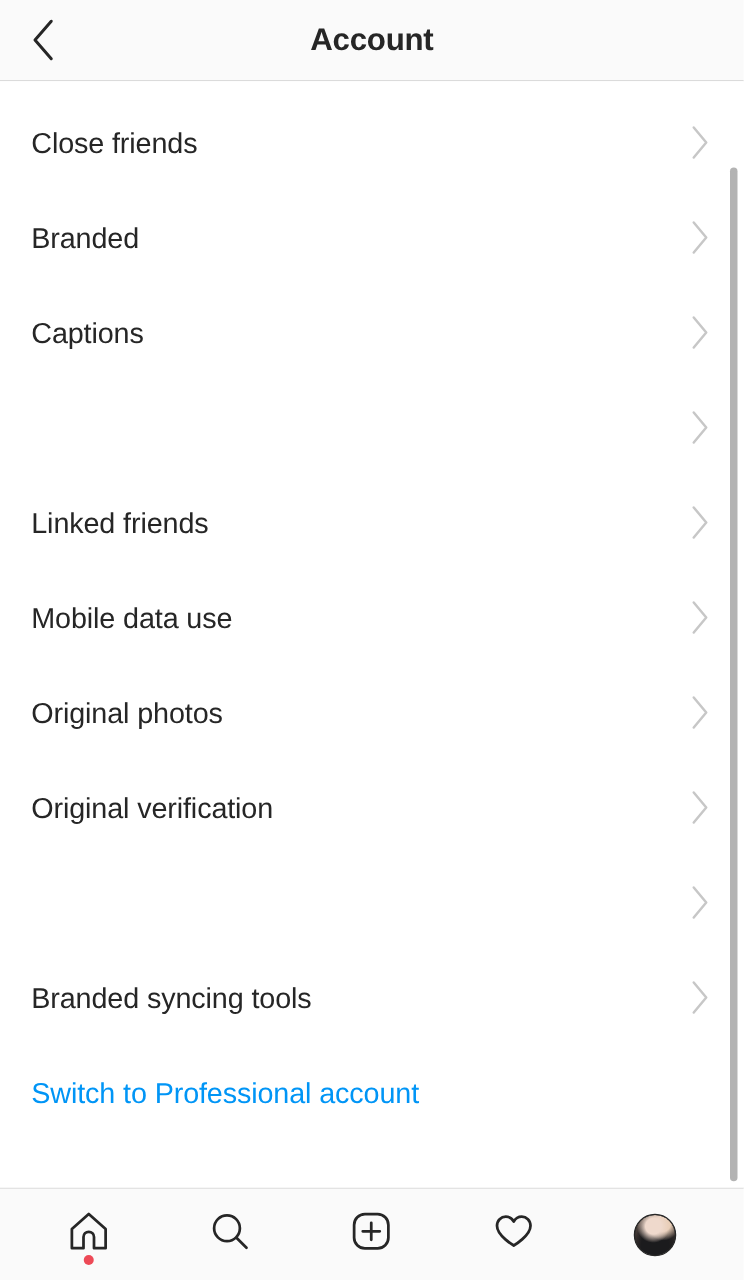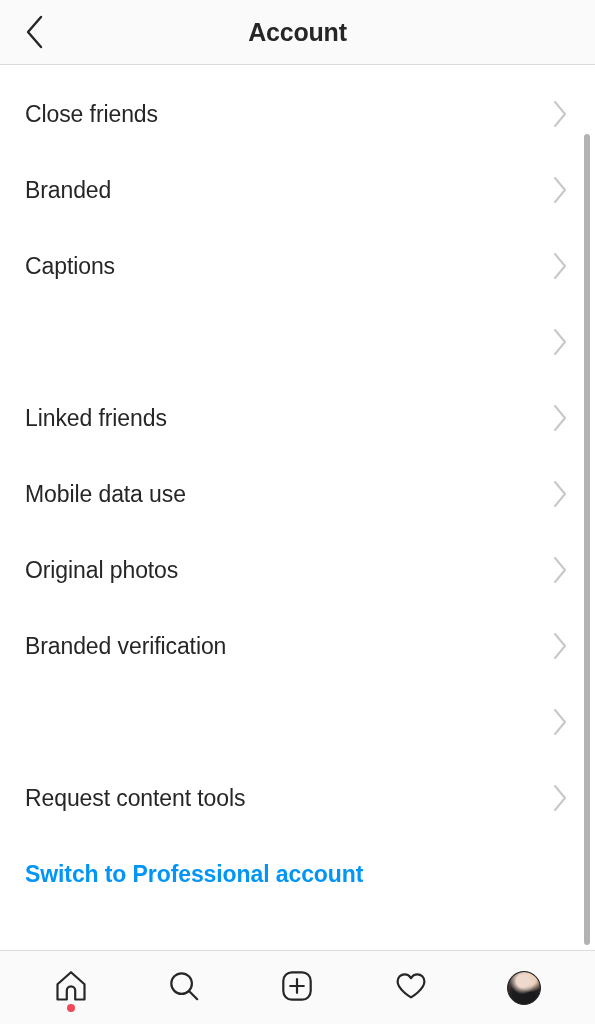--- a/index.html
+++ b/index.html
@@ -60,21 +60,21 @@
     padding:0 22px 0 25px;
     cursor:pointer;
     background:#ffffff;
   }
   .row-label {
     font-size:23px;
     color:#262626;
     line-height:1;
     letter-spacing:-0.1px;
   }
-  .row-label.accent { color:#0095f6;font-weight:bold; }
+  .row-label.accent { color:#0095f6; }
   .chev {
     position:absolute;
     right:26px; top:50%;
     transform:translateY(-50%);
     display:block;
   }
 
   
   .scrollbar-track {
     position:absolute;
@@ -190,32 +190,32 @@
             <path d="M4 3 L14 15 L4 27" stroke="#c7c7c7" stroke-width="2" stroke-linecap="round" stroke-linejoin="round"></path>
           </svg>
         </div>
         <div class="row">
           <span class="row-label">Original photos</span>
           <svg class="chev" width="18" height="30" viewBox="0 0 18 30" fill="none" aria-hidden="true">
             <path d="M4 3 L14 15 L4 27" stroke="#c7c7c7" stroke-width="2" stroke-linecap="round" stroke-linejoin="round"></path>
           </svg>
         </div>
         <div class="row">
-          <span class="row-label">Branded verification</span>
-          <svg class="chev" width="18" height="30" viewBox="0 0 18 30" fill="none" aria-hidden="true">
-            <path d="M4 3 L14 15 L4 27" stroke="#c7c7c7" stroke-width="2" stroke-linecap="round" stroke-linejoin="round"></path>
-          </svg>
-        </div>
-        <div class="row">
-          <svg class="chev" width="18" height="30" viewBox="0 0 18 30" fill="none" aria-hidden="true">
-            <path d="M4 3 L14 15 L4 27" stroke="#c7c7c7" stroke-width="2" stroke-linecap="round" stroke-linejoin="round"></path>
-          </svg>
-        </div>
-        <div class="row">
-          <span class="row-label">Request content tools</span>
+          <span class="row-label">Original verification</span>
+          <svg class="chev" width="18" height="30" viewBox="0 0 18 30" fill="none" aria-hidden="true">
+            <path d="M4 3 L14 15 L4 27" stroke="#c7c7c7" stroke-width="2" stroke-linecap="round" stroke-linejoin="round"></path>
+          </svg>
+        </div>
+        <div class="row">
+          <svg class="chev" width="18" height="30" viewBox="0 0 18 30" fill="none" aria-hidden="true">
+            <path d="M4 3 L14 15 L4 27" stroke="#c7c7c7" stroke-width="2" stroke-linecap="round" stroke-linejoin="round"></path>
+          </svg>
+        </div>
+        <div class="row">
+          <span class="row-label">Branded syncing tools</span>
           <svg class="chev" width="18" height="30" viewBox="0 0 18 30" fill="none" aria-hidden="true">
             <path d="M4 3 L14 15 L4 27" stroke="#c7c7c7" stroke-width="2" stroke-linecap="round" stroke-linejoin="round"></path>
           </svg>
         </div>
         <div class="row">
           <span class="row-label accent">Switch to Professional account</span>
         </div>
       </div>
     <div class="scrollbar-track">
       <div class="scrollbar-thumb"></div>

